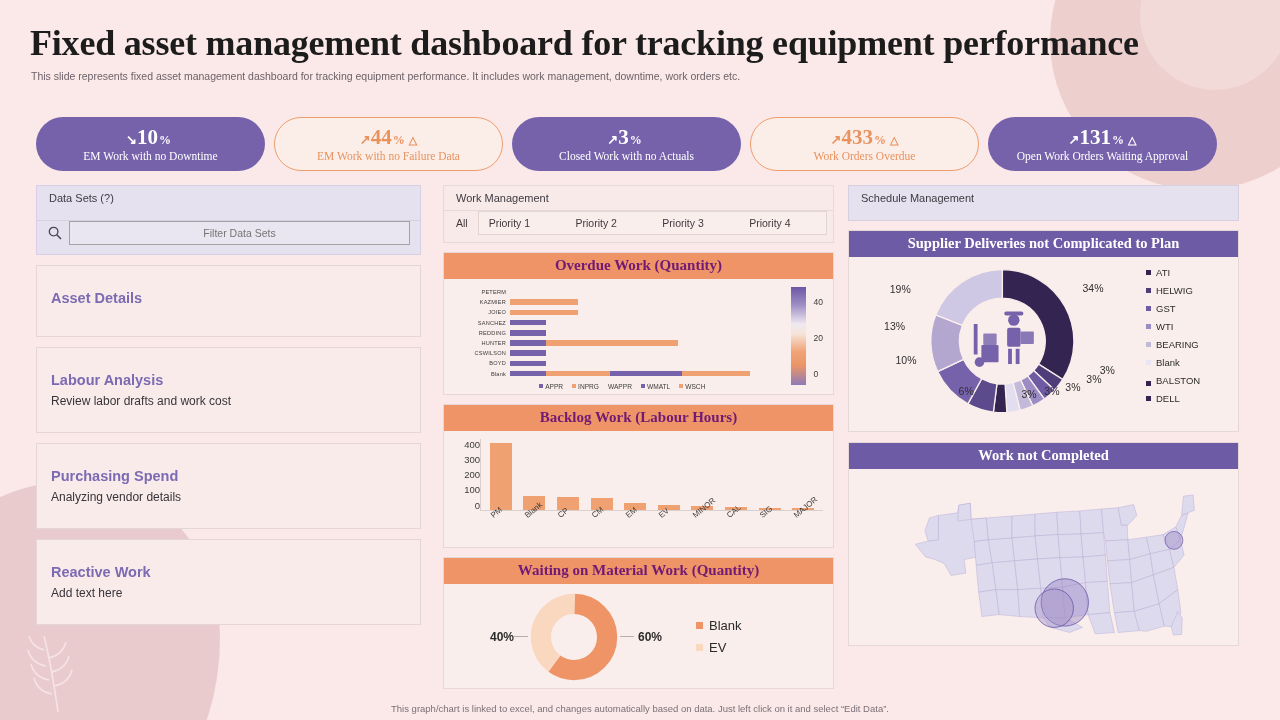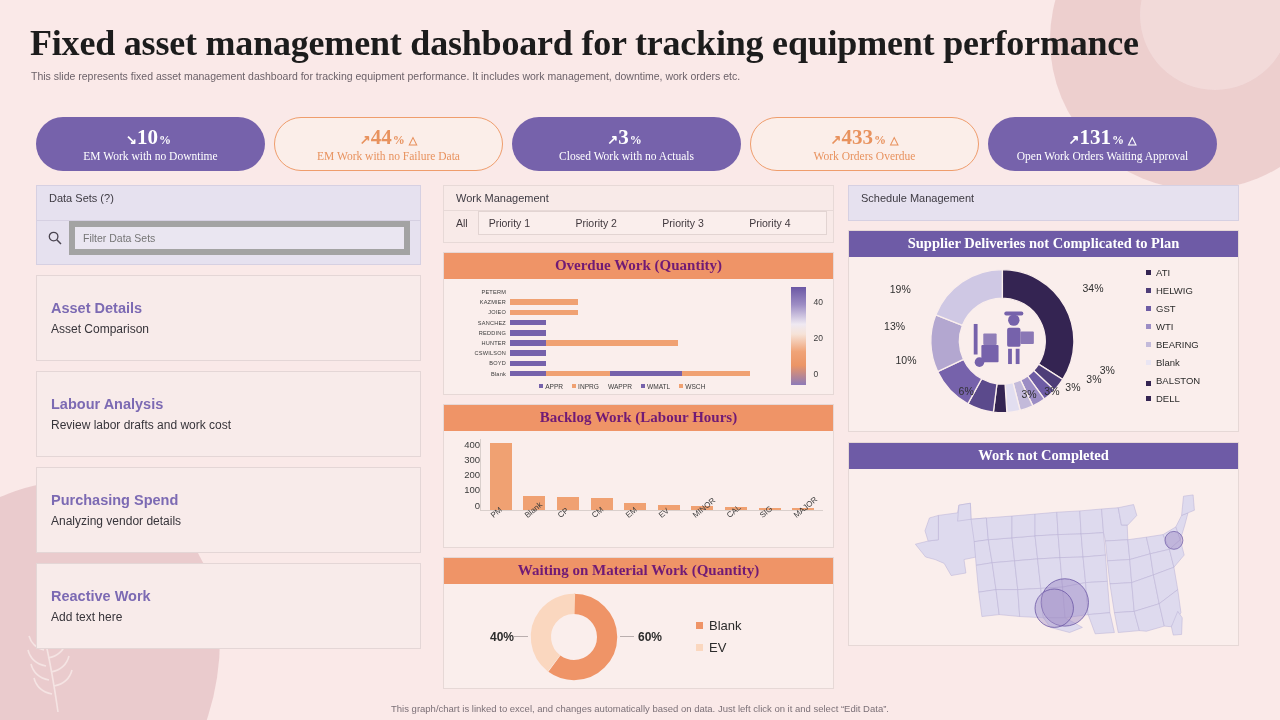--- a/index.html
+++ b/index.html
@@ -61,23 +61,24 @@
   
   .panel-head {
     background: #e6e1ef; border: 1px solid #d6d0e2;
     font-size: 11px; color: #3d3a42; padding: 6px 0 16px 12px;
   }
   
   .col-left { position: absolute; left: 36px; top: 185px; width: 385px; }
   .search-wrap { background: #e6e1ef; border: 1px solid #d6d0e2; border-top: none; padding: 0 10px 9px 10px; display: flex; align-items: center; gap: 6px; }
   .srch-icon { width: 16px; height: 16px; flex: 0 0 16px; }
   .search-box {
-    flex: 1; background: #eae6f1; border: 6px solid #a3a3a3;
+    flex: 1; background: #eae6f1; border: 1px solid #a3a3a3;
     font-size: 10.5px; color: #5d5763; padding: 5px 8px;
     font-family: "Liberation Sans", sans-serif;
+    text-align: center;
   }
   .ds-card {
     background: #f8ebea; border: 1px solid #e4d6d6;
     margin-top: 10px; padding: 24px 0 24px 14px;
   }
   .ds-card .ds-title { font-size: 14.5px; font-weight: bold; color: #7c6ab3; margin-bottom: 6px; }
   .ds-card .ds-sub { font-size: 12px; color: #37343a; }
   
   .col-mid { position: absolute; left: 443px; top: 185px; width: 391px; }
   .mid-head { background: #f8eae8; border: 1px solid #e7d9d7; font-size: 11px; color: #3d3a42; padding: 6px 0 6px 12px; }
@@ -195,21 +196,20 @@
     <div class="panel-head">Data Sets (?)</div>
     <div class="search-wrap">
       <svg class="srch-icon" viewBox="0 0 16 16">
         <circle cx="6.6" cy="6.6" r="4.3" fill="none" stroke="#4a4450" stroke-width="1.3"></circle>
         <line x1="9.8" y1="9.8" x2="14" y2="14" stroke="#4a4450" stroke-width="1.5"></line>
       </svg>
       <input class="search-box" type="text" placeholder="Filter Data Sets" style="">
     </div>
     <div class="ds-card">
       <div class="ds-title">Asset Details</div>
-      <div class="ds-sub">Asset Comparison</div>
     </div>
     <div class="ds-card">
       <div class="ds-title">Labour Analysis</div>
       <div class="ds-sub">Review labor drafts and work cost</div>
     </div>
     <div class="ds-card">
       <div class="ds-title">Purchasing Spend</div>
       <div class="ds-sub">Analyzing vendor details</div>
     </div>
     <div class="ds-card">

